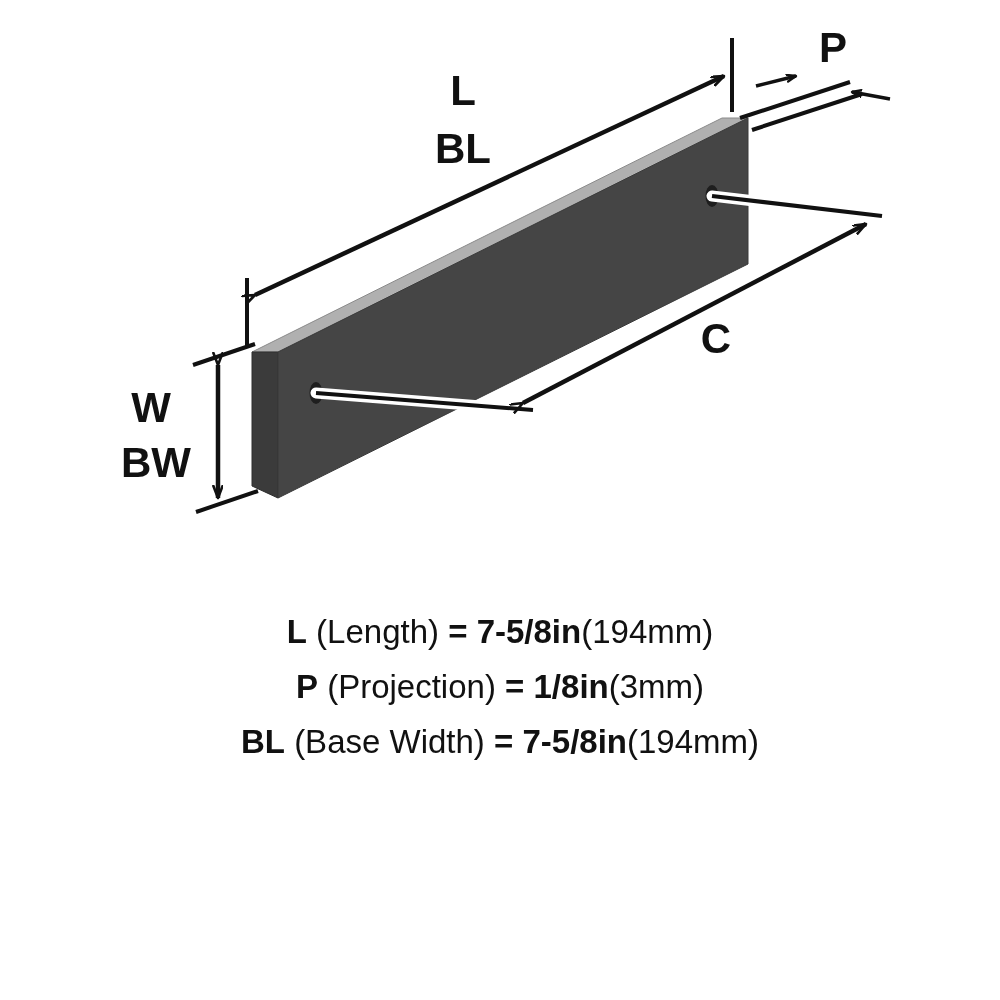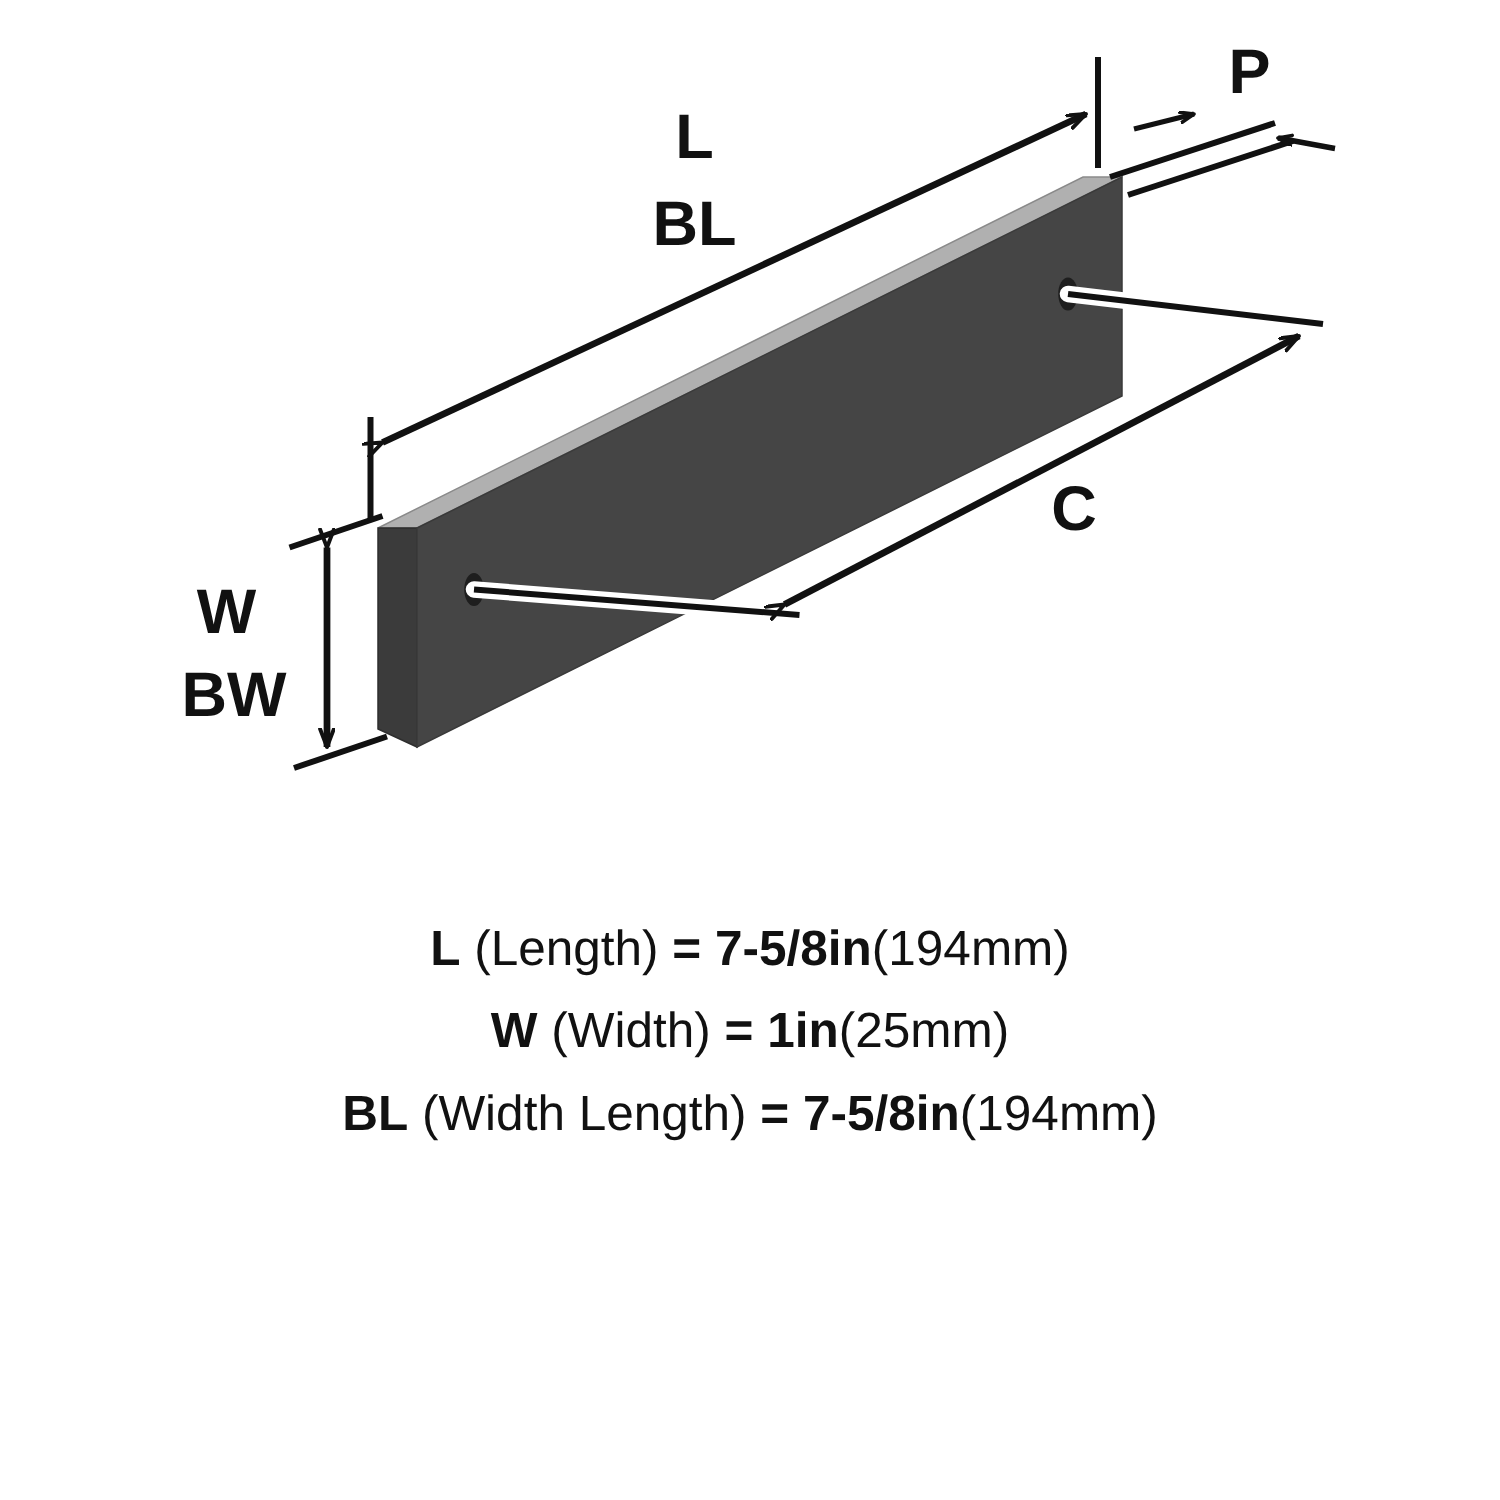--- a/index.html
+++ b/index.html
@@ -134,31 +134,31 @@
 
   <div id="legend">
 
     <div class="legend-row">
       <span class="lg-sym">L</span>
       <span class="lg-name">(Length)</span>
       <span class="lg-eq">=</span>
       <span class="lg-imp">7-5/8in</span><span class="lg-met">(194mm)</span>
     </div>
 
+
     <div class="legend-row">
-      <span class="lg-sym">W</span>
-      <span class="lg-name">(Width)</span>
+      <span class="lg-sym">P</span>
+      <span class="lg-name">(Projection)</span>
       <span class="lg-eq">=</span>
-      <span class="lg-imp">1in</span><span class="lg-met">(25mm)</span>
+      <span class="lg-imp">1/8in</span><span class="lg-met">(3mm)</span>
     </div>
-
 
 
     <div class="legend-row">
       <span class="lg-sym">BL</span>
-      <span class="lg-name">(Width Length)</span>
+      <span class="lg-name">(Base Width)</span>
       <span class="lg-eq">=</span>
       <span class="lg-imp">7-5/8in</span><span class="lg-met">(194mm)</span>
     </div>
 
 
   </div>
 </div>
 
 </body></html>

